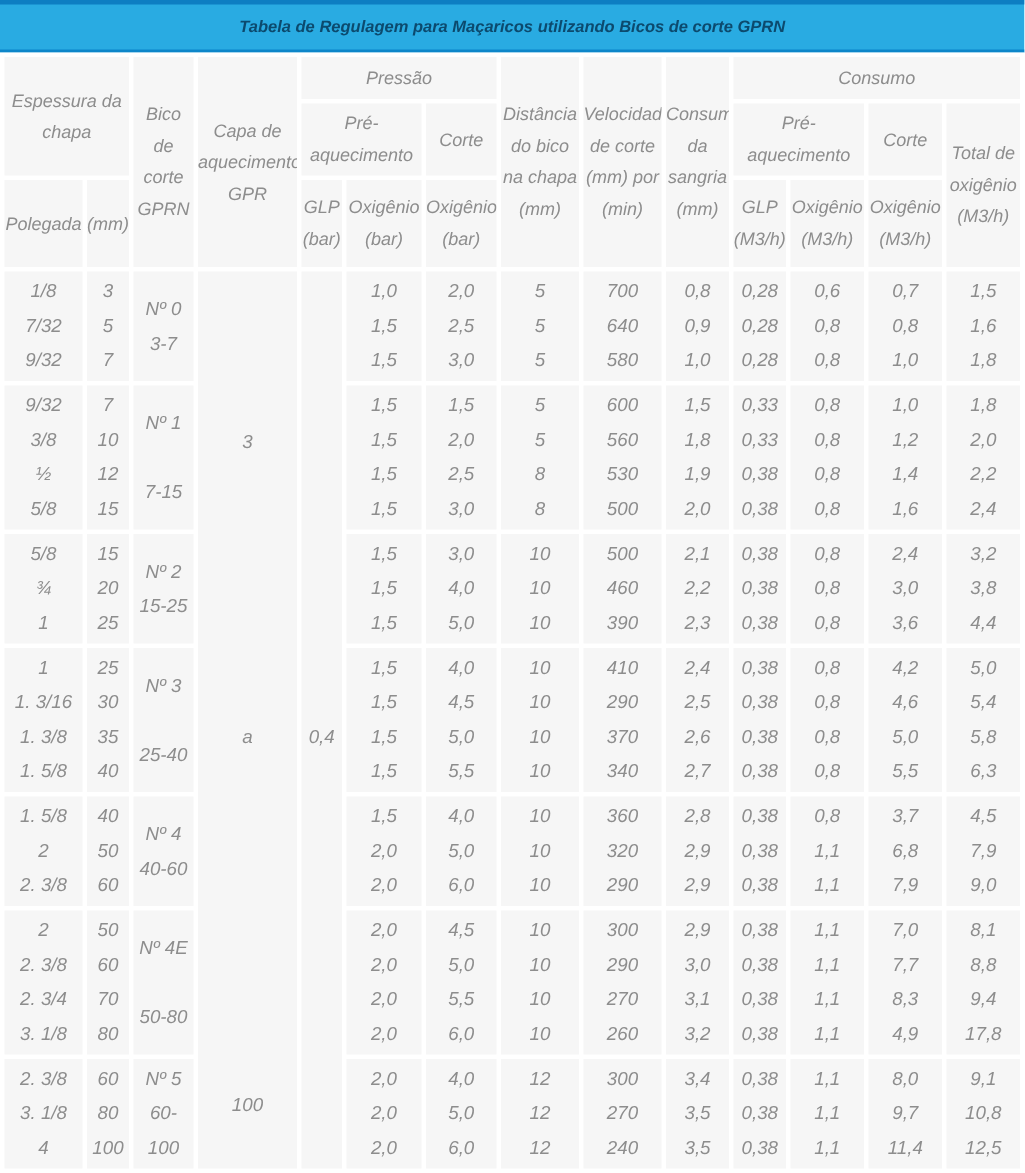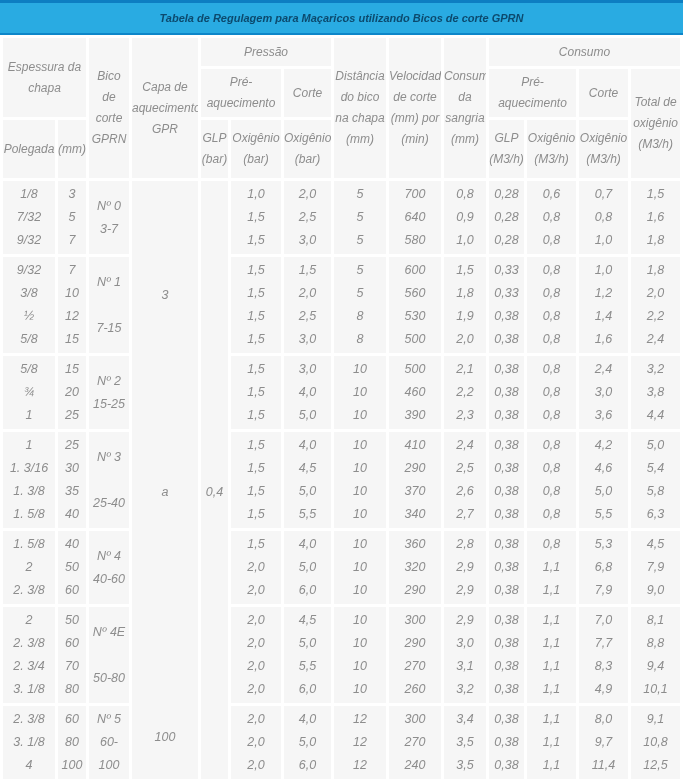--- a/index.html
+++ b/index.html
@@ -328,21 +328,21 @@
 290</td>
         <td>2,8
 2,9
 2,9</td>
         <td>0,38
 0,38
 0,38</td>
         <td>0,8
 1,1
 1,1</td>
-        <td>5,3
+        <td>3,7
 6,8
 7,9</td>
         <td>4,5
 7,9
 9,0</td>
       </tr>
 
       <tr>
         <td>2
 2. 3/8
@@ -383,21 +383,21 @@
 1,1
 1,1
 1,1</td>
         <td>7,0
 7,7
 8,3
 4,9</td>
         <td>8,1
 8,8
 9,4
-10,1</td>
+17,8</td>
       </tr>
 
       <tr>
         <td>2. 3/8
 3. 1/8
 4</td>
         <td>60
 80
 100</td>
         <td>Nº 5

